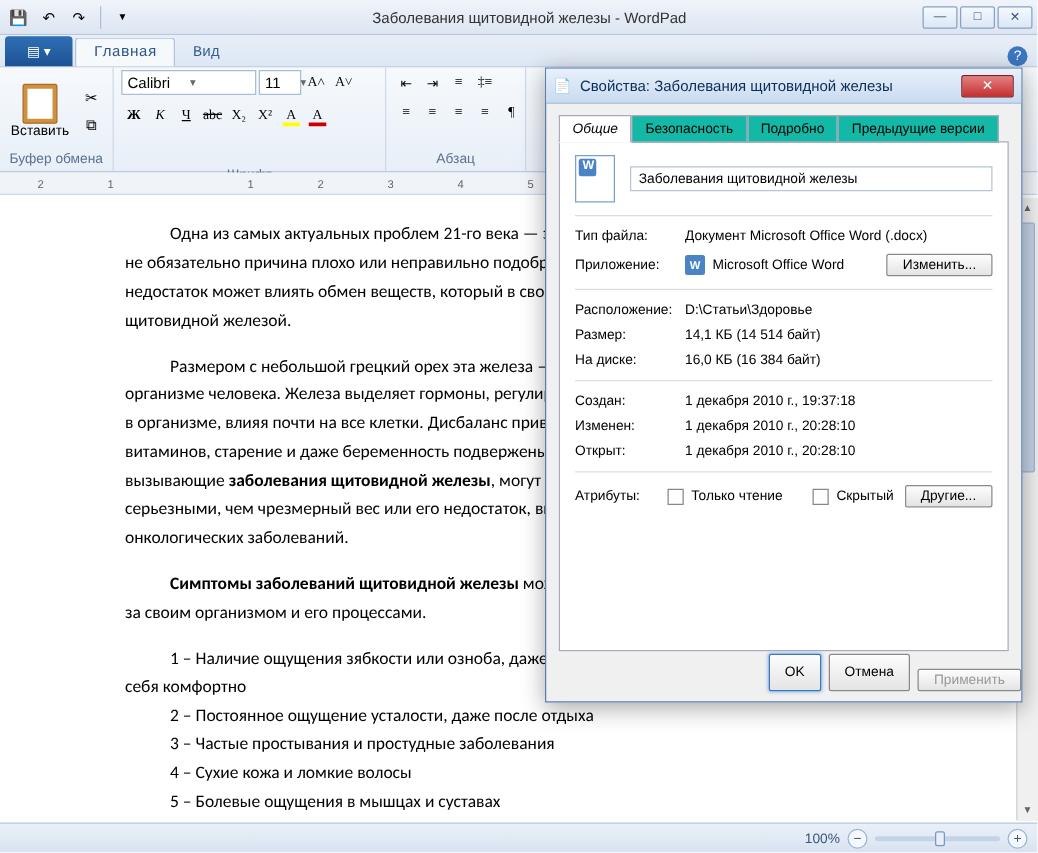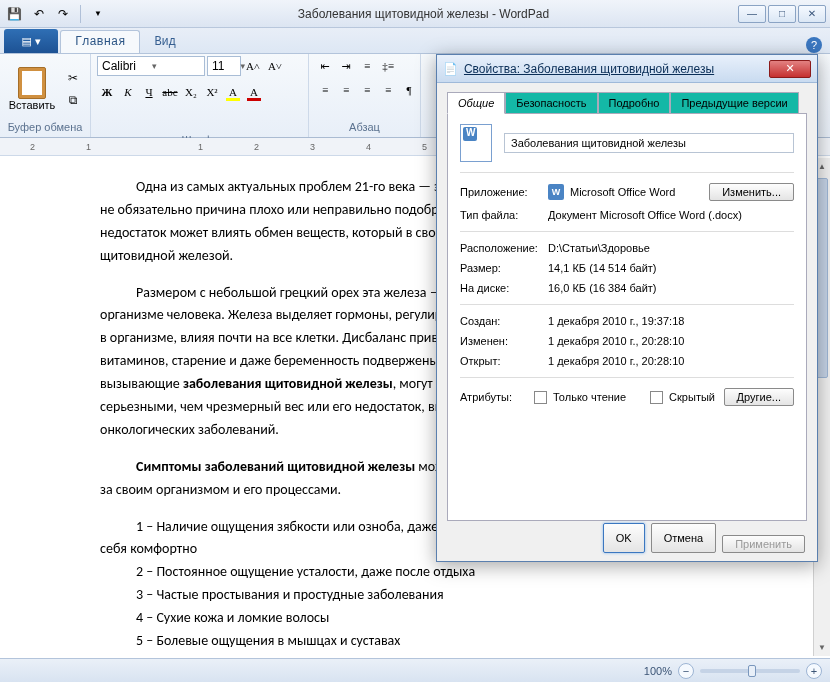--- a/index.html
+++ b/index.html
@@ -58,42 +58,42 @@
 
 
 .statusbar { position: absolute; bottom: 0; left: 0; right: 0; height: 24px; background: linear-gradient(#eaf0f8,#d8e3f1); border-top: 1px solid #b3c4db; display: flex; align-items: center; justify-content: flex-end; padding: 0 8px; gap: 6px; font-size: 11px; color: #3c5576;}
 .zoom-btn{width:16px;height:16px;border:1px solid #9db5d4;border-radius:50%;display:flex;align-items:center;justify-content:center;cursor:pointer;background:#f5f9fe;}
 .zoom-slider{width:100px;height:4px;background:#c5d3e6;position:relative;border-radius:2px;cursor:pointer;}
 .zoom-slider .knob{position:absolute;left:48px;top:-4px;width:8px;height:12px;background:#e8eff8;border:1px solid #7a97bd;border-radius:2px;}
 
 
 .dialog { position: absolute; left: 436px; top: 54px; width: 382px; height: 508px; background: #f0f0f0; border: 1px solid #5a7fae; box-shadow: 0 4px 18px rgba(0,0,0,0.35); }
 .dlg-title { height: 28px; background: linear-gradient(#e8f0fb,#c9dbf0); display:flex;align-items:center;padding:0 6px;gap:6px; border-bottom:1px solid #9fb9d9;}
-.dlg-title .t { flex:1; font-size:12px; color:#0a2e57;text-decoration:underline;}
+.dlg-title .t { flex:1; font-size:12px; color:#0a2e57;}
 .dlg-close { width:42px;height:18px;background:linear-gradient(#e38181,#c53030);border:1px solid #8b1a1a;border-radius:2px;color:#fff;display:flex;align-items:center;justify-content:center;cursor:pointer;font-size:11px;}
 .dlg-body { padding: 8px 10px 0 10px; }
 .dlg-tabs { display:flex; }
 .dlg-tab { padding:4px 10px; font-size:11px; border:1px solid #aab; background:#14b8a6; cursor:pointer; position:relative; top:1px;}
 .dlg-tab.active { background:#fff; border-bottom:1px solid #fff; z-index:2;font-style:italic;}
 .dlg-panel { border:1px solid #aab; background:#fff; padding:10px 12px; height:408px; font-size:11px;}
 .file-head { display:flex; align-items:center; gap:12px; margin-bottom:10px;}
 .docx-icon { width:32px;height:38px;background:#fff;border:1px solid #7aa0d0;position:relative;}
 .docx-icon::before{content:'';position:absolute;top:2px;left:2px;width:14px;height:14px;background:#4a84c4;border-radius:2px;}
 .docx-icon::after{content:'W';position:absolute;top:2px;left:5px;color:#fff;font-size:10px;font-weight:bold;}
 .fname-box { flex:1; border:1px solid #b8c4d4; padding:3px 6px; background:#fff;}
 .prop-row { display:flex; padding:4px 0; }
 .prop-row .lbl { width:88px; color:#000;}
 .prop-row .val { flex:1; }
 .hr { border:none; border-top:1px solid #ddd; margin:6px 0;}
 .app-row { display:flex; align-items:center;}
 .wicon{width:16px;height:16px;background:#4a84c4;border-radius:2px;display:inline-flex;align-items:center;justify-content:center;color:#fff;font-size:9px;font-weight:bold;margin-right:6px;}
 .btn { border:1px solid #8a8a8a; background:linear-gradient(#fdfdfd,#e4e4e4); padding:2px 12px; font-size:11px; cursor:pointer; border-radius:2px;}
 .attr-row { display:flex; align-items:center; gap:6px; padding:4px 0;}
 .chk{width:13px;height:13px;border:1px solid #888;background:#fff;cursor:pointer;}
-.dlg-footer { position:absolute; bottom:8px; right:12px; display:flex; gap:6px;}
+.dlg-footer { position:absolute; bottom:8px; right:0; display:flex; gap:6px;}
 .dlg-footer .btn.primary{border:1px solid #3b77c0; box-shadow:0 0 3px #7fb2ea;}
 .dlg-footer .btn.disabled{color:#999;margin-top:12px;}
 .ml-auto{margin-left:auto;}
 </style>
 </head>
 <body>
 
 <div class="titlebar">
   <div class="qat">
     <div class="qat-btn">💾</div>
@@ -245,30 +245,30 @@
       <div class="dlg-tab">Безопасность</div>
       <div class="dlg-tab">Подробно</div>
       <div class="dlg-tab">Предыдущие версии</div>
     </div>
     <div class="dlg-panel">
       <div class="file-head">
         <div class="docx-icon"></div>
         <div class="fname-box">Заболевания щитовидной железы</div>
       </div>
       <hr class="hr">
+      <div class="prop-row">
+          <span class="lbl">Тип файла:</span>
+          <span class="val">Документ Microsoft Office Word (.docx)</span>
+        </div>
       <div class="prop-row app-row">
         <span class="lbl">Приложение:</span>
         <span class="wicon">W</span>
         <span>Microsoft Office Word</span>
         <button class="btn ml-auto">Изменить...</button>
       </div>
-      <div class="prop-row">
-          <span class="lbl">Тип файла:</span>
-          <span class="val">Документ Microsoft Office Word (.docx)</span>
-        </div>
       <hr class="hr">
       <div class="prop-row">
           <span class="lbl">Расположение:</span>
           <span class="val">D:\Статьи\Здоровье</span>
         </div>
       <div class="prop-row">
           <span class="lbl">Размер:</span>
           <span class="val">14,1 КБ (14 514 байт)</span>
         </div>
       <div class="prop-row">

